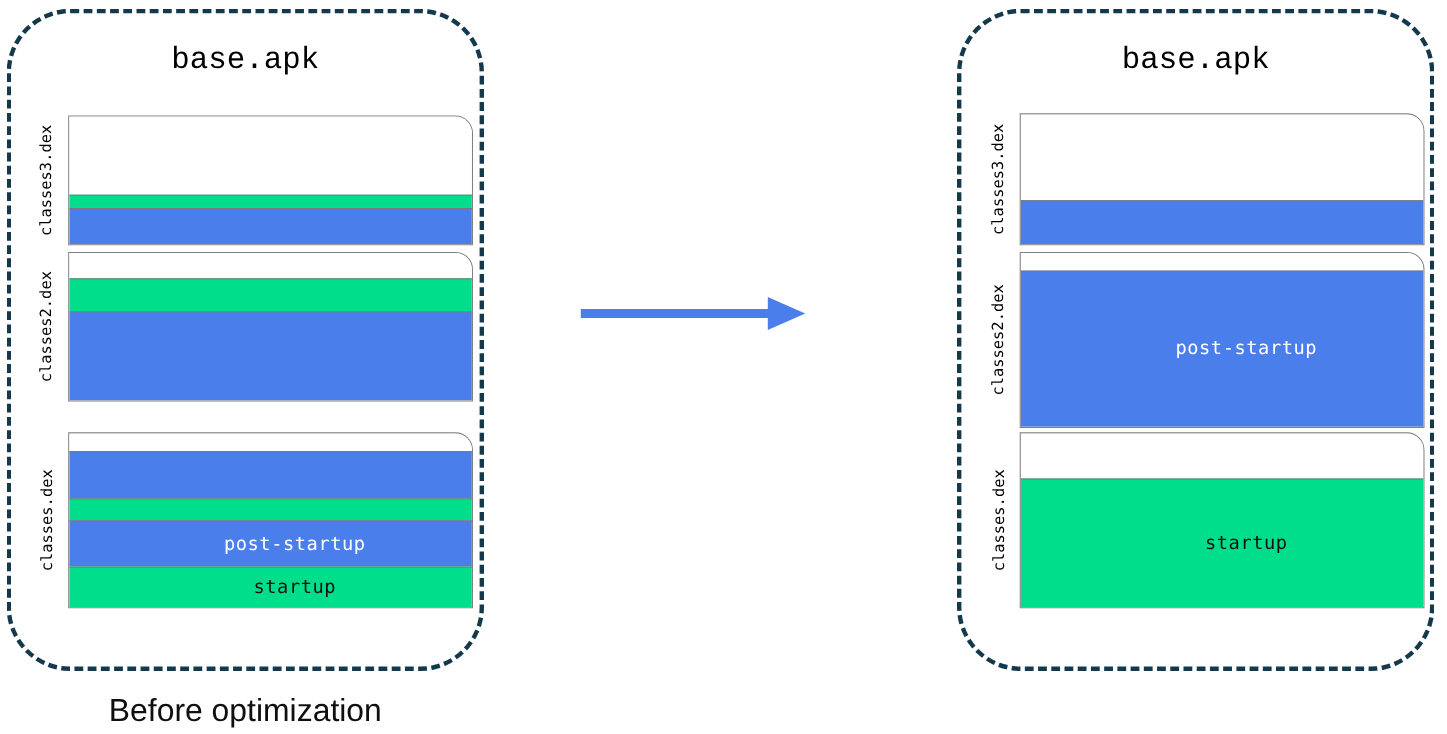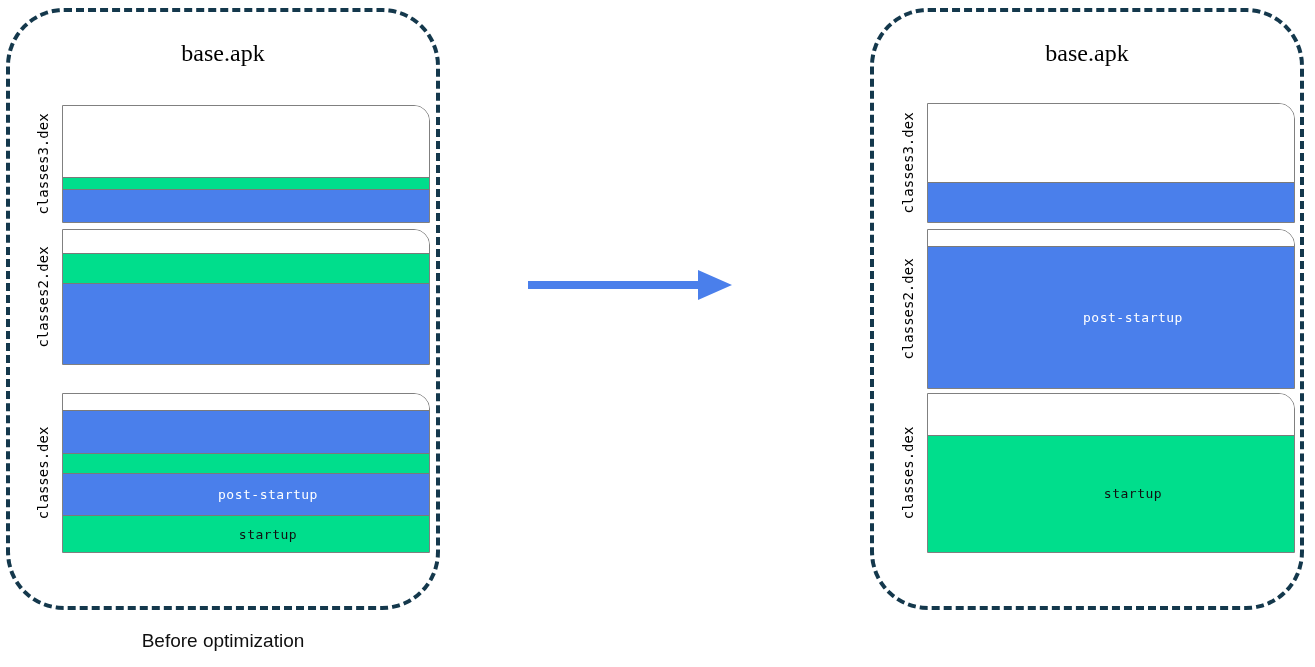--- a/index.html
+++ b/index.html
@@ -30,22 +30,22 @@
   }
   #panel-before { left: 6px;   top: 8px; width: 434px; height: 602px; }
   #panel-after  { left: 870px; top: 8px; width: 434px; height: 602px; }
 
   .apk-title {
     position: absolute;
     top: 28px;
     left: 0;
     width: 100%;
     text-align: center;
-    font-family: Liberation Serif, serif;
-    font-size: 24px;
+    font-family: Liberation Mono, monospace;
+    font-size: 28px;
     color: #000000;
     letter-spacing: 0px;
     white-space: nowrap;
   }
   #panel-before .apk-title { padding-right: 70px; }
   #panel-after  .apk-title { padding-right: 28px; }
 
   
   .dex-group {
     position: absolute;
@@ -88,21 +88,21 @@
 
   .seg {
     position: relative;
     width: 100%;
     box-sizing: border-box;
     border-top: 1.5px solid #7a7a7a;
     display: flex;
     align-items: center;
     justify-content: center;
     font-family: "DejaVu Sans Mono", "Liberation Mono", monospace;
-    font-size: 13px;
+    font-size: 17px;
     letter-spacing: 0.5px;
     padding-left: 44px;
   }
   .seg.blue  { background: #4a7feb; color: #ffffff; }
   .seg.green { background: #00de8c; color: #111111; justify-content: center; }
   .seg.empty { background: #ffffff; border-top: none; }
 
   
   .arrow-wrap {
     position: absolute;
@@ -111,21 +111,21 @@
     width: 220px;
     height: 46px;
   }
 
   
   .caption {
     position: absolute;
     top: 630px;
     text-align: center;
     font-family: "Liberation Sans", sans-serif;
-    font-size: 19px;
+    font-size: 29px;
     color: #0f0f0f;
   }
   #caption-before { left: 6px;   width: 434px; }
   #caption-after  { left: 870px; width: 434px; }
 </style>
 </head>
 <body>
 
 <div class="stage">
 

